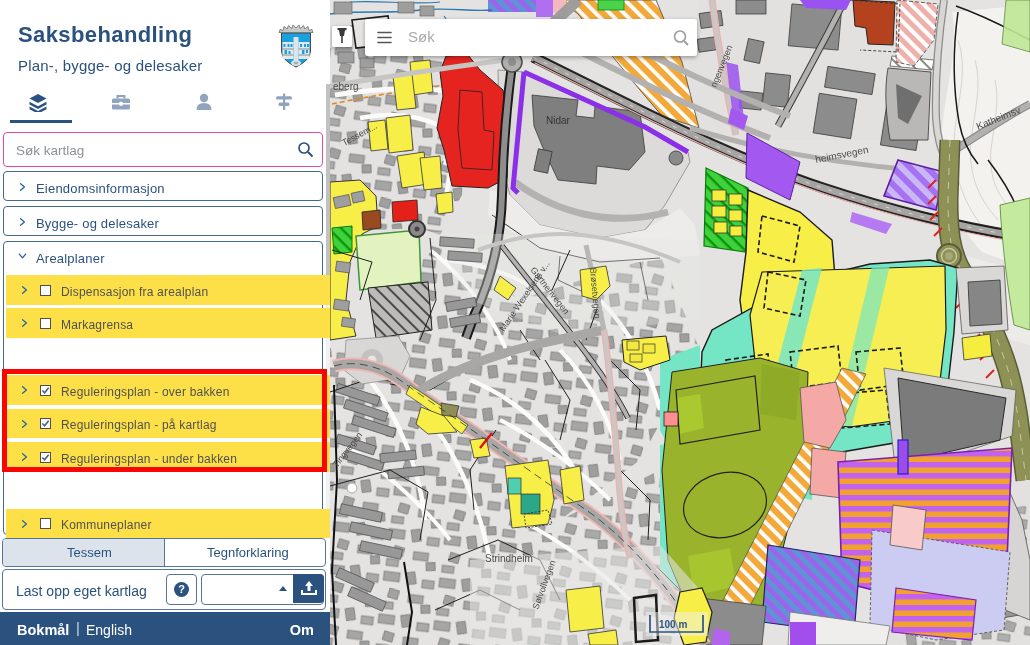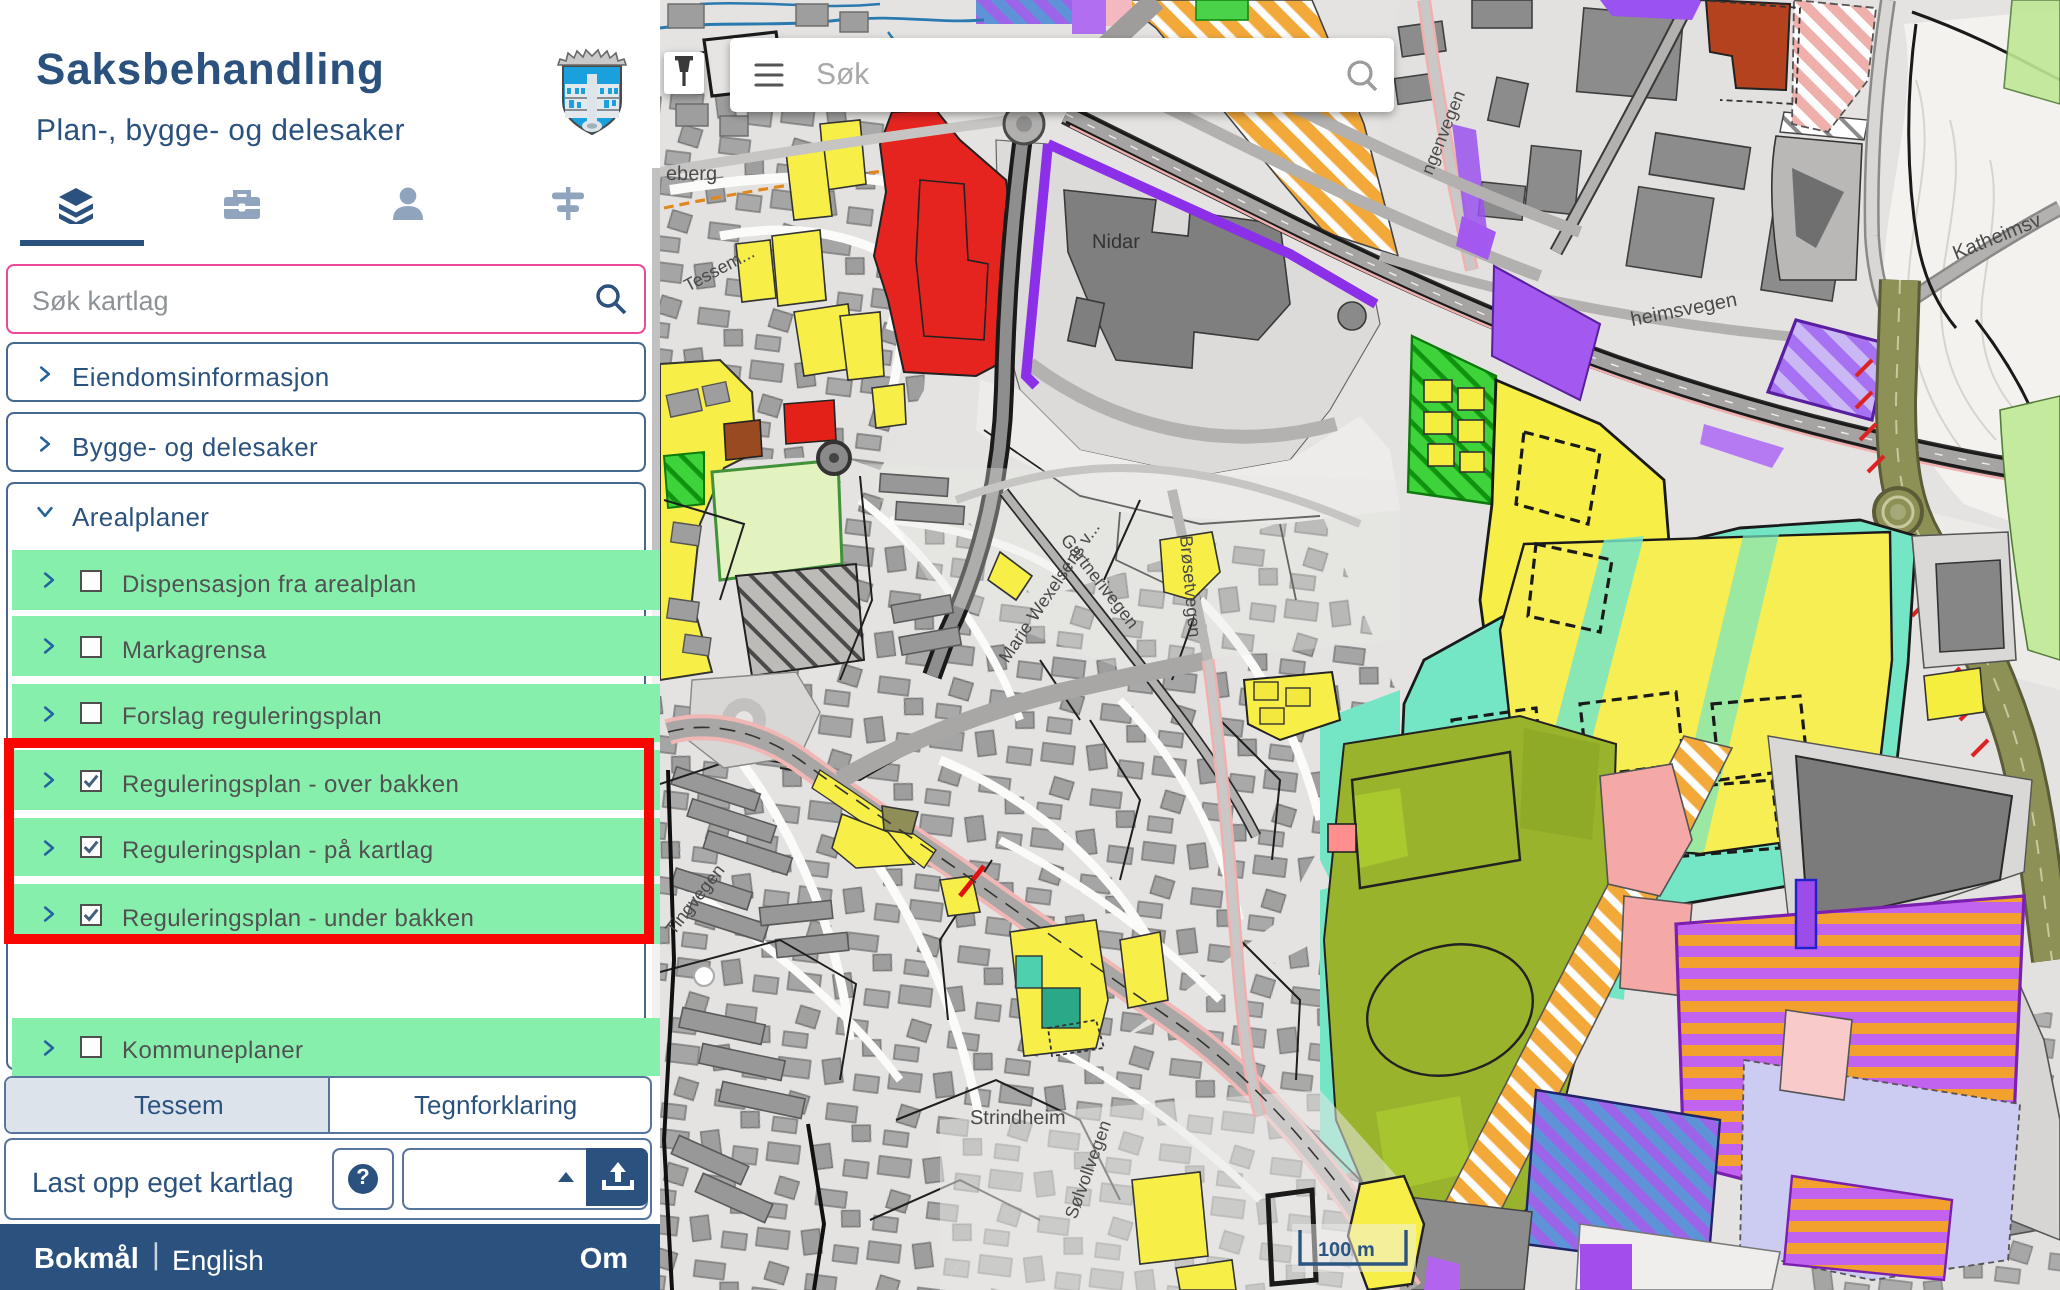--- a/index.html
+++ b/index.html
@@ -9,21 +9,21 @@
 #logo{position:absolute;left:277px;top:23px;}
 #tabsrow{position:absolute;left:0;top:92px;width:322px;height:20px;}
 #underline{position:absolute;left:10px;top:119.5px;width:62px;height:3px;background:#2b527e;}
 #scrollbar{position:absolute;left:326px;top:84px;width:4px;height:447px;background:#f1f1f1;}
 #scrollthumb{position:absolute;left:326px;top:84px;width:4px;height:200px;background:#c1c1c1;}
 #search{position:absolute;left:3px;top:132px;width:318px;height:33px;border:1px solid #ec4899;border-radius:4px;}
 #search span{position:absolute;left:12px;top:10px;font-size:13.5px;color:#8d9296;}
 .acc{position:absolute;left:3px;width:318px;border:1px solid #44688e;border-radius:4px;background:#fff;}
 .chev{position:absolute;left:14px;top:10px;width:9px;height:10px;}
 .acc .lbl{position:absolute;left:32px;top:9px;font-size:13px;color:#2b527e;letter-spacing:.2px;}
-.row{position:absolute;left:6px;width:333px;height:29.5px;background:#86efac;}
+.row{position:absolute;left:6px;width:333px;height:29.5px;background:#fde047;}
 .row .chev{left:14px;top:10px;}
 .rbox{position:absolute;left:34px;top:9.5px;width:9px;height:9px;border:1.5px solid #4f4f4f;background:#fdfdfd;}
 .rlbl{position:absolute;left:55px;top:9.5px;font-size:12px;color:#515151;letter-spacing:.2px;}
 #redrect{position:absolute;left:2px;top:369px;width:314.5px;height:93px;border:5px solid #f90603;z-index:5;}
 #tabbar{position:absolute;left:2px;top:538px;width:322px;height:26.5px;border:1px solid #56749c;border-radius:4px;background:#fff;}
 #tabbar .t1{position:absolute;left:0;top:0;width:161px;height:26.5px;background:#dce3eb;border-right:1px solid #56749c;border-radius:3px 0 0 3px;}
 #tabbar span{font-size:13px;color:#2b527e;}
 #upload{position:absolute;left:2px;top:569px;width:322px;height:39px;border:1px solid #56749c;border-radius:4px;background:#fff;}
 #footer{position:absolute;left:0;top:612px;width:330px;height:33px;background:#2b527e;color:#fff;}
 #map{position:absolute;left:330px;top:0;width:700px;height:645px;}
@@ -112,27 +112,20 @@
       <div class="rbox"></div>
       <div class="rlbl">Dispensasjon fra arealplan</div>
     </div>
   <div class="row" style="top:308.4px">
       <svg class="chev" viewBox="0 0 14 14">
         <path d="M4 2 L10 7 L4 12" fill="none" stroke="#2463a0" stroke-width="2.0" stroke-linecap="round" stroke-linejoin="round"></path>
       </svg>
       <div class="rbox"></div>
       <div class="rlbl">Markagrensa</div>
     </div>
-  <div class="row" style="top:341.8px">
-      <svg class="chev" viewBox="0 0 14 14">
-        <path d="M4 2 L10 7 L4 12" fill="none" stroke="#2463a0" stroke-width="2.0" stroke-linecap="round" stroke-linejoin="round"></path>
-      </svg>
-      <div class="rbox"></div>
-      <div class="rlbl">Forslag reguleringsplan</div>
-    </div>
   <div class="row" style="top:375.2px">
       <svg class="chev" viewBox="0 0 14 14">
         <path d="M4 2 L10 7 L4 12" fill="none" stroke="#2463a0" stroke-width="2.0" stroke-linecap="round" stroke-linejoin="round"></path>
       </svg>
       <div class="rbox">
         <svg style="position:absolute;left:0px;top:0px" width="9" height="9" viewBox="0 0 10 10">
           <path d="M1.5 5 L4 7.5 L8.5 2" fill="none" stroke="#44607c" stroke-width="1.7"></path>
         </svg>
       </div>
       <div class="rlbl">Reguleringsplan - over bakken</div>

